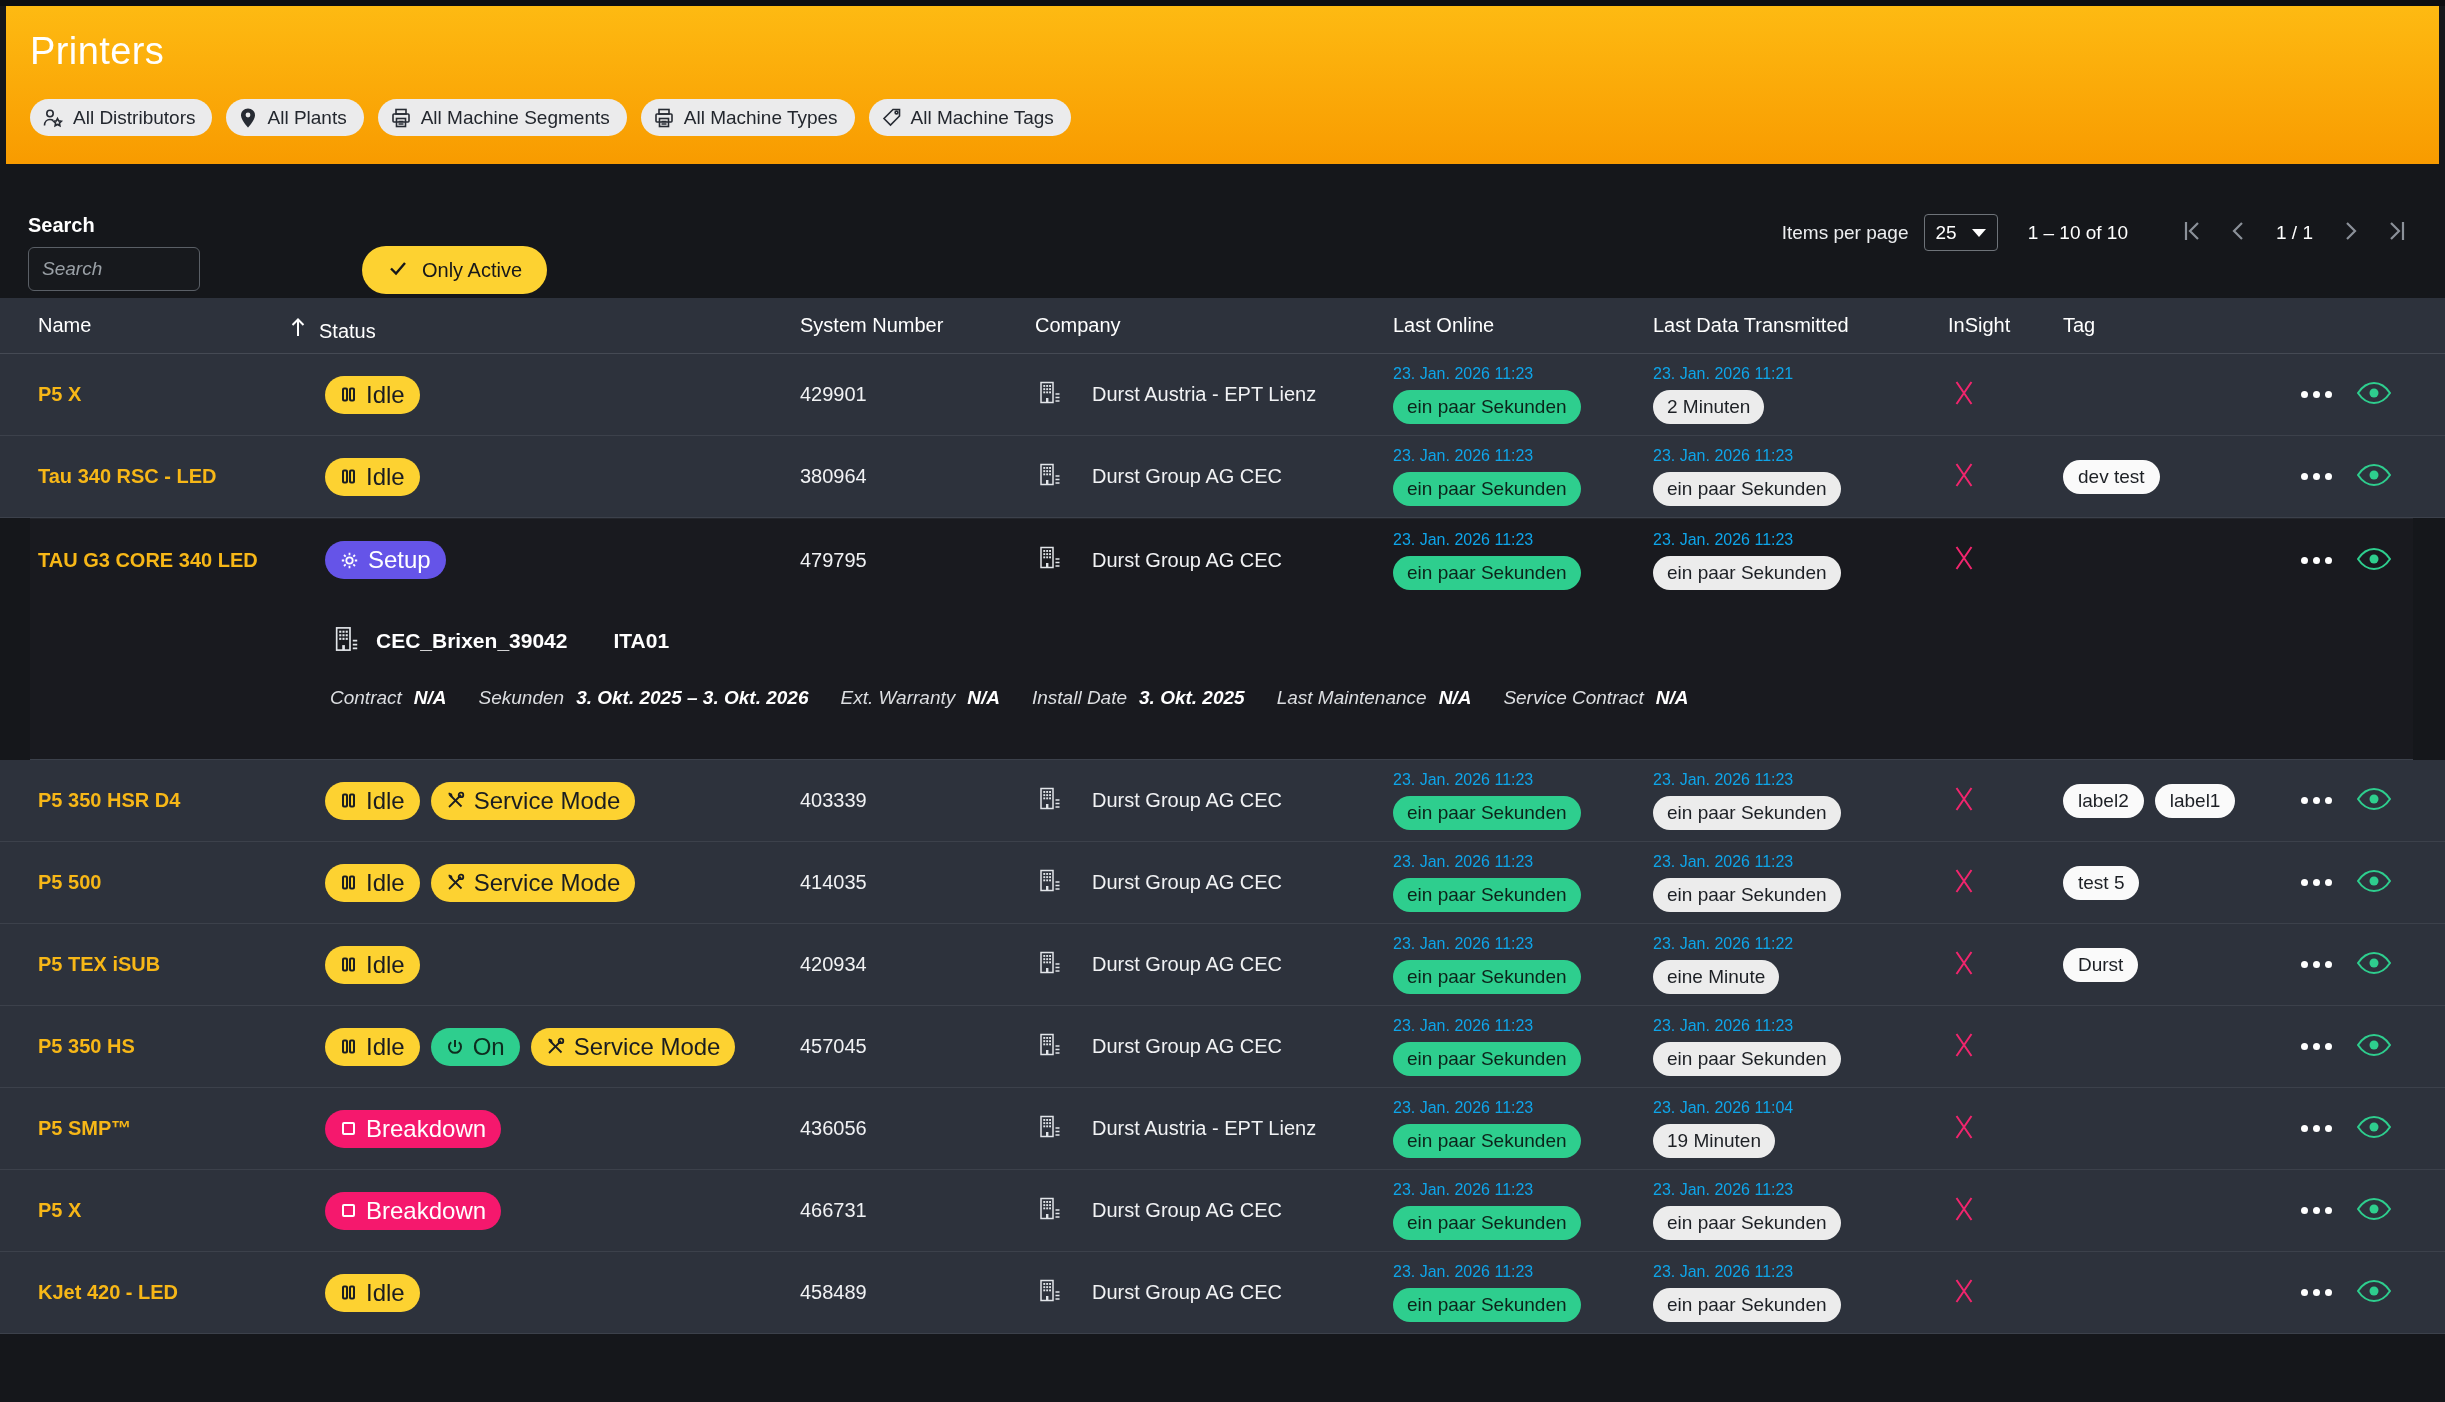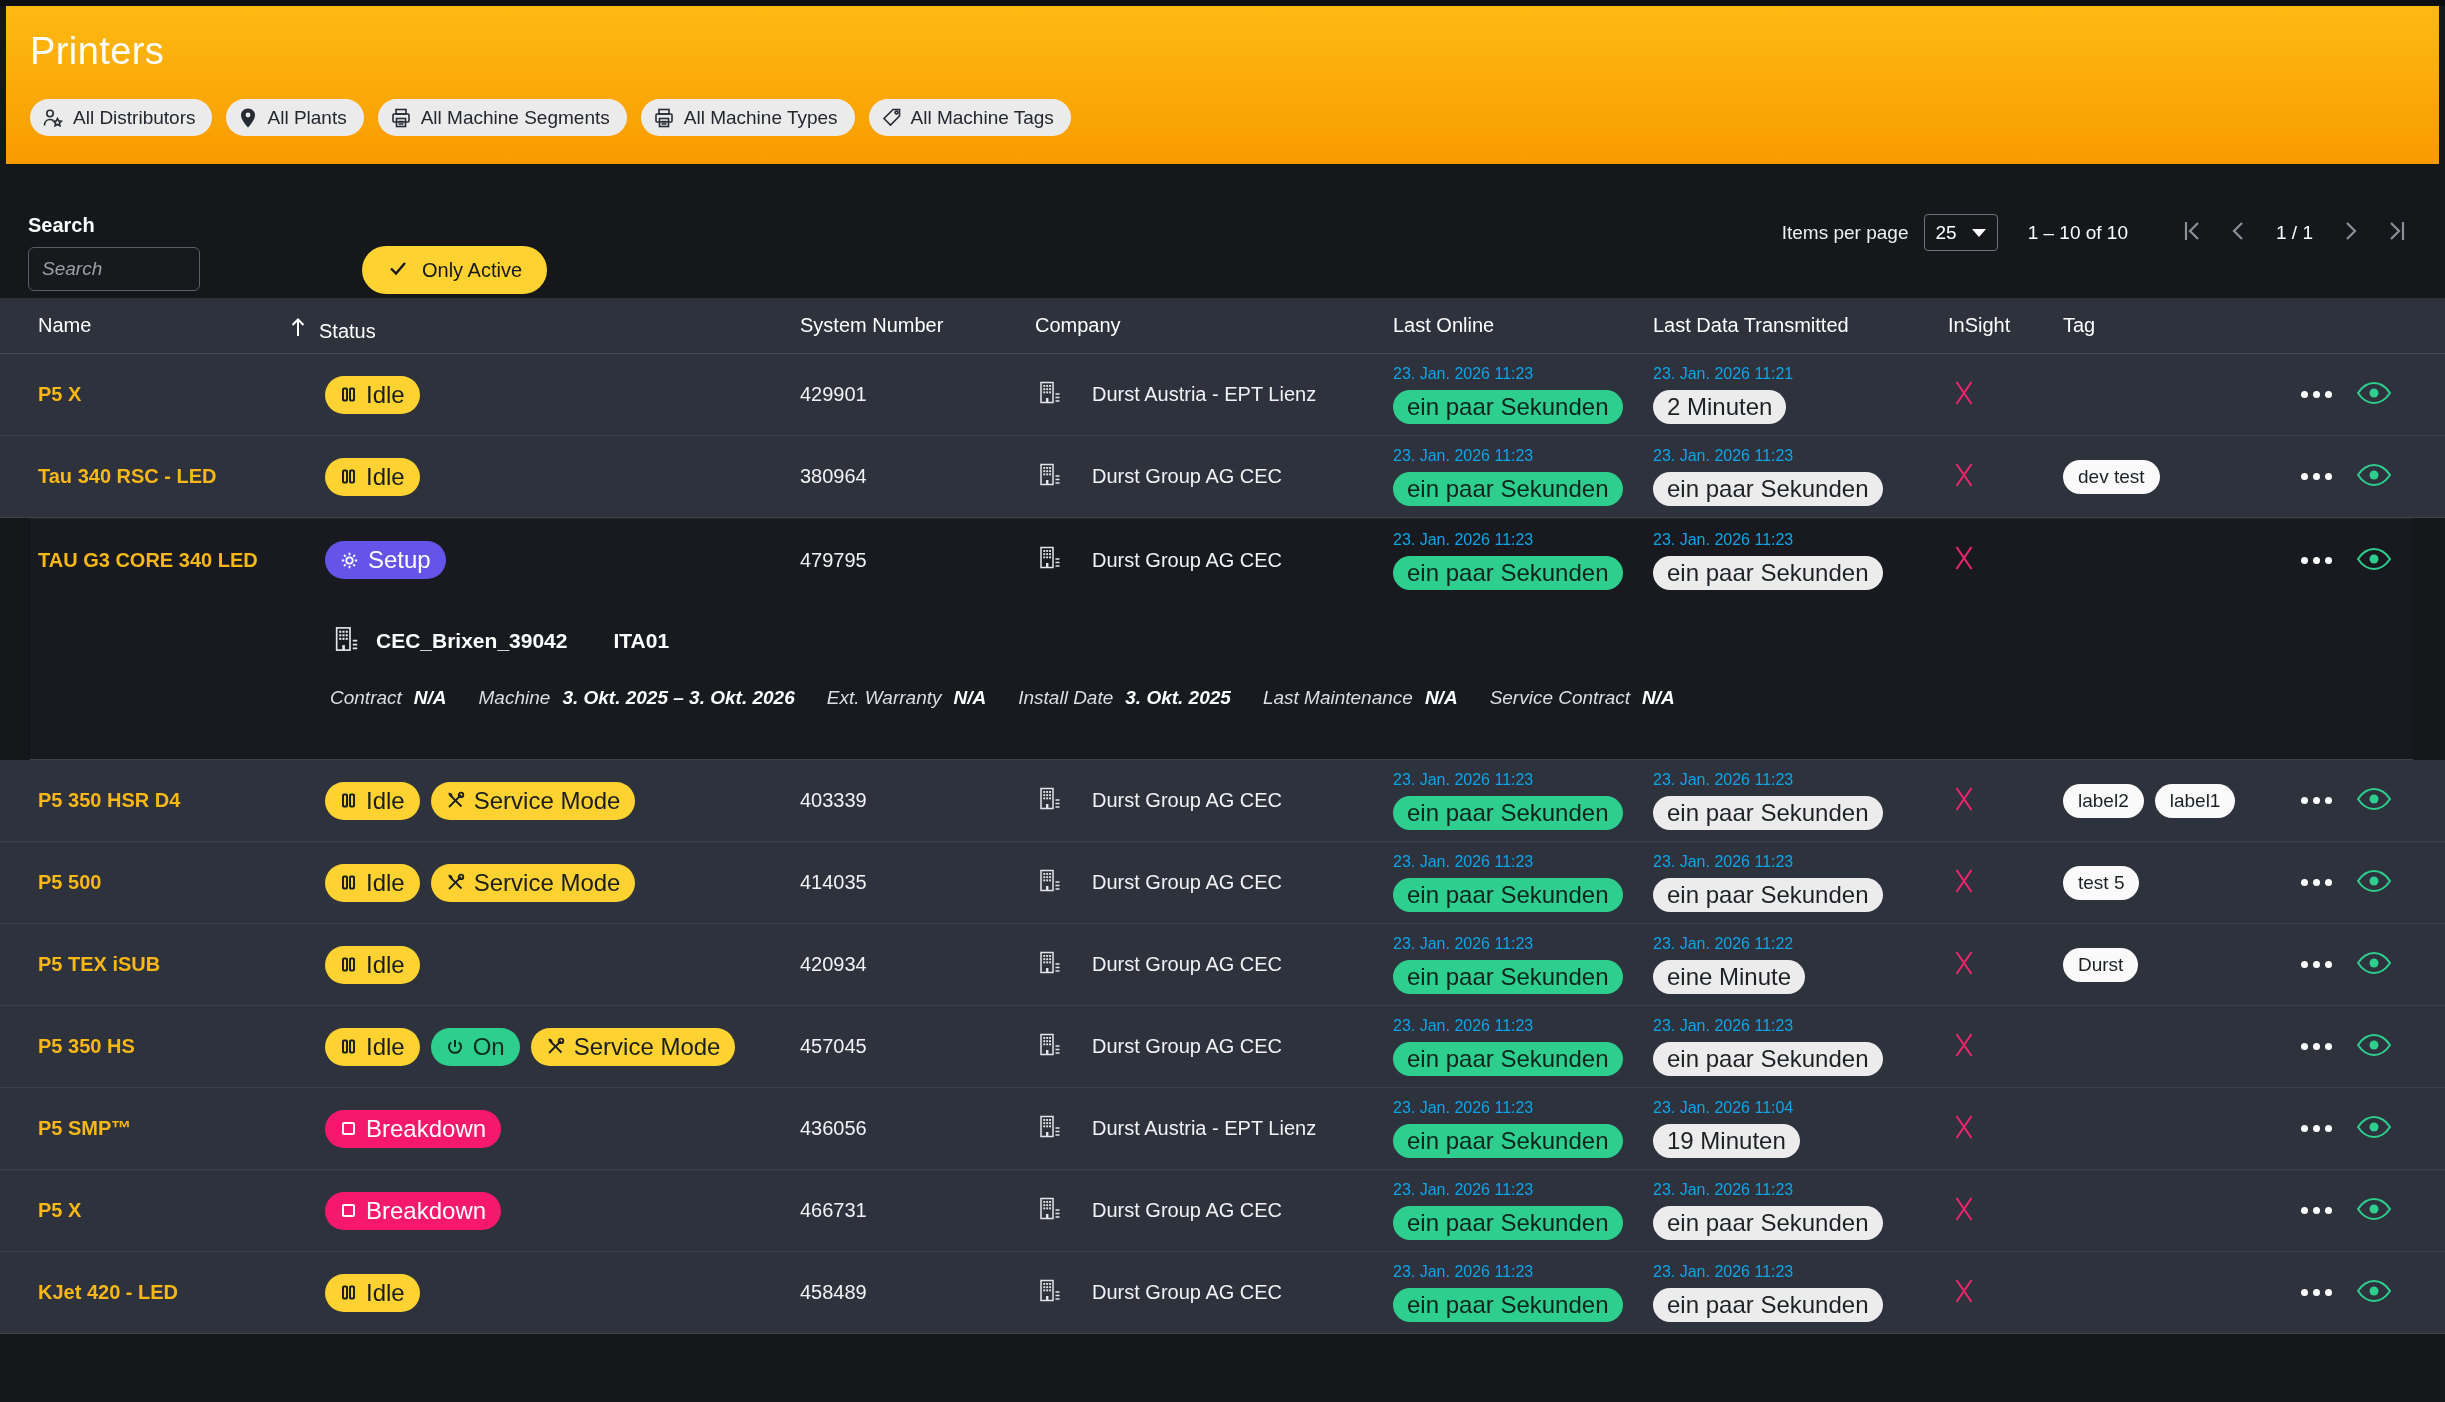--- a/index.html
+++ b/index.html
@@ -78,21 +78,21 @@
   .badge-green  { background:var(--green,#2ECE8E);  color:#0e2d1f; }
   .badge-purple { background:var(--purple,#6554E8); color:#fff; }
   .badge-pink   { background:var(--pink,#F5186D);   color:#fff; }
   .badge-icon { display:inline-flex; }
   .cell-system { color:#f1f2f4; font-size:20px; }
   .cell-company { display:flex; align-items:center; gap:30px; color:#f1f2f4; font-size:20px; }
   .cell-stack { display:flex; flex-direction:column; align-items:flex-start; }
   .cell-date { font-size:16px; color:#0ea5e9; }
   .cell-pill {
     display:inline-flex; align-items:center; height:34px; border-radius:17px;
-    padding:0 14px; font-size:24px; margin-top:7px; white-space:nowrap;
+    padding:0 14px; font-size:19px; margin-top:7px; white-space:nowrap;
   }
   .pill-green { background:var(--green,#2ECE8E); color:#0c241a; }
   .pill-light { background:#ececec; color:#1d2025; }
   .cell-tags { display:flex; gap:11px; }
   .tag-pill {
     background:#fafafa; color:#1d2025; height:34px; border-radius:17px;
     display:inline-flex; align-items:center; padding:0 15px; font-size:19px; white-space:nowrap;
   }
   .cell-actions { display:flex; align-items:center; gap:24px; padding-left:8px; }
   .dots { display:flex; gap:5px; cursor:pointer; background:none; border:none; padding:4px 0; }
@@ -436,21 +436,21 @@
               </svg></span>
             <span class="plant-name">CEC_Brixen_39042</span>
             <span class="plant-code">ITA01</span>
           </div>
           <div class="fields-line">
             <span class="field">
               <span class="field-label">Contract</span>
               <span class="field-value">N/A</span>
             </span>
             <span class="field">
-              <span class="field-label">Machine</span>
+              <span class="field-label">Sekunden</span>
               <span class="field-value">3. Okt. 2025 – 3. Okt. 2026</span>
             </span>
             <span class="field">
               <span class="field-label">Ext. Warranty</span>
               <span class="field-value">N/A</span>
             </span>
             <span class="field">
               <span class="field-label">Install Date</span>
               <span class="field-value">3. Okt. 2025</span>
             </span>

